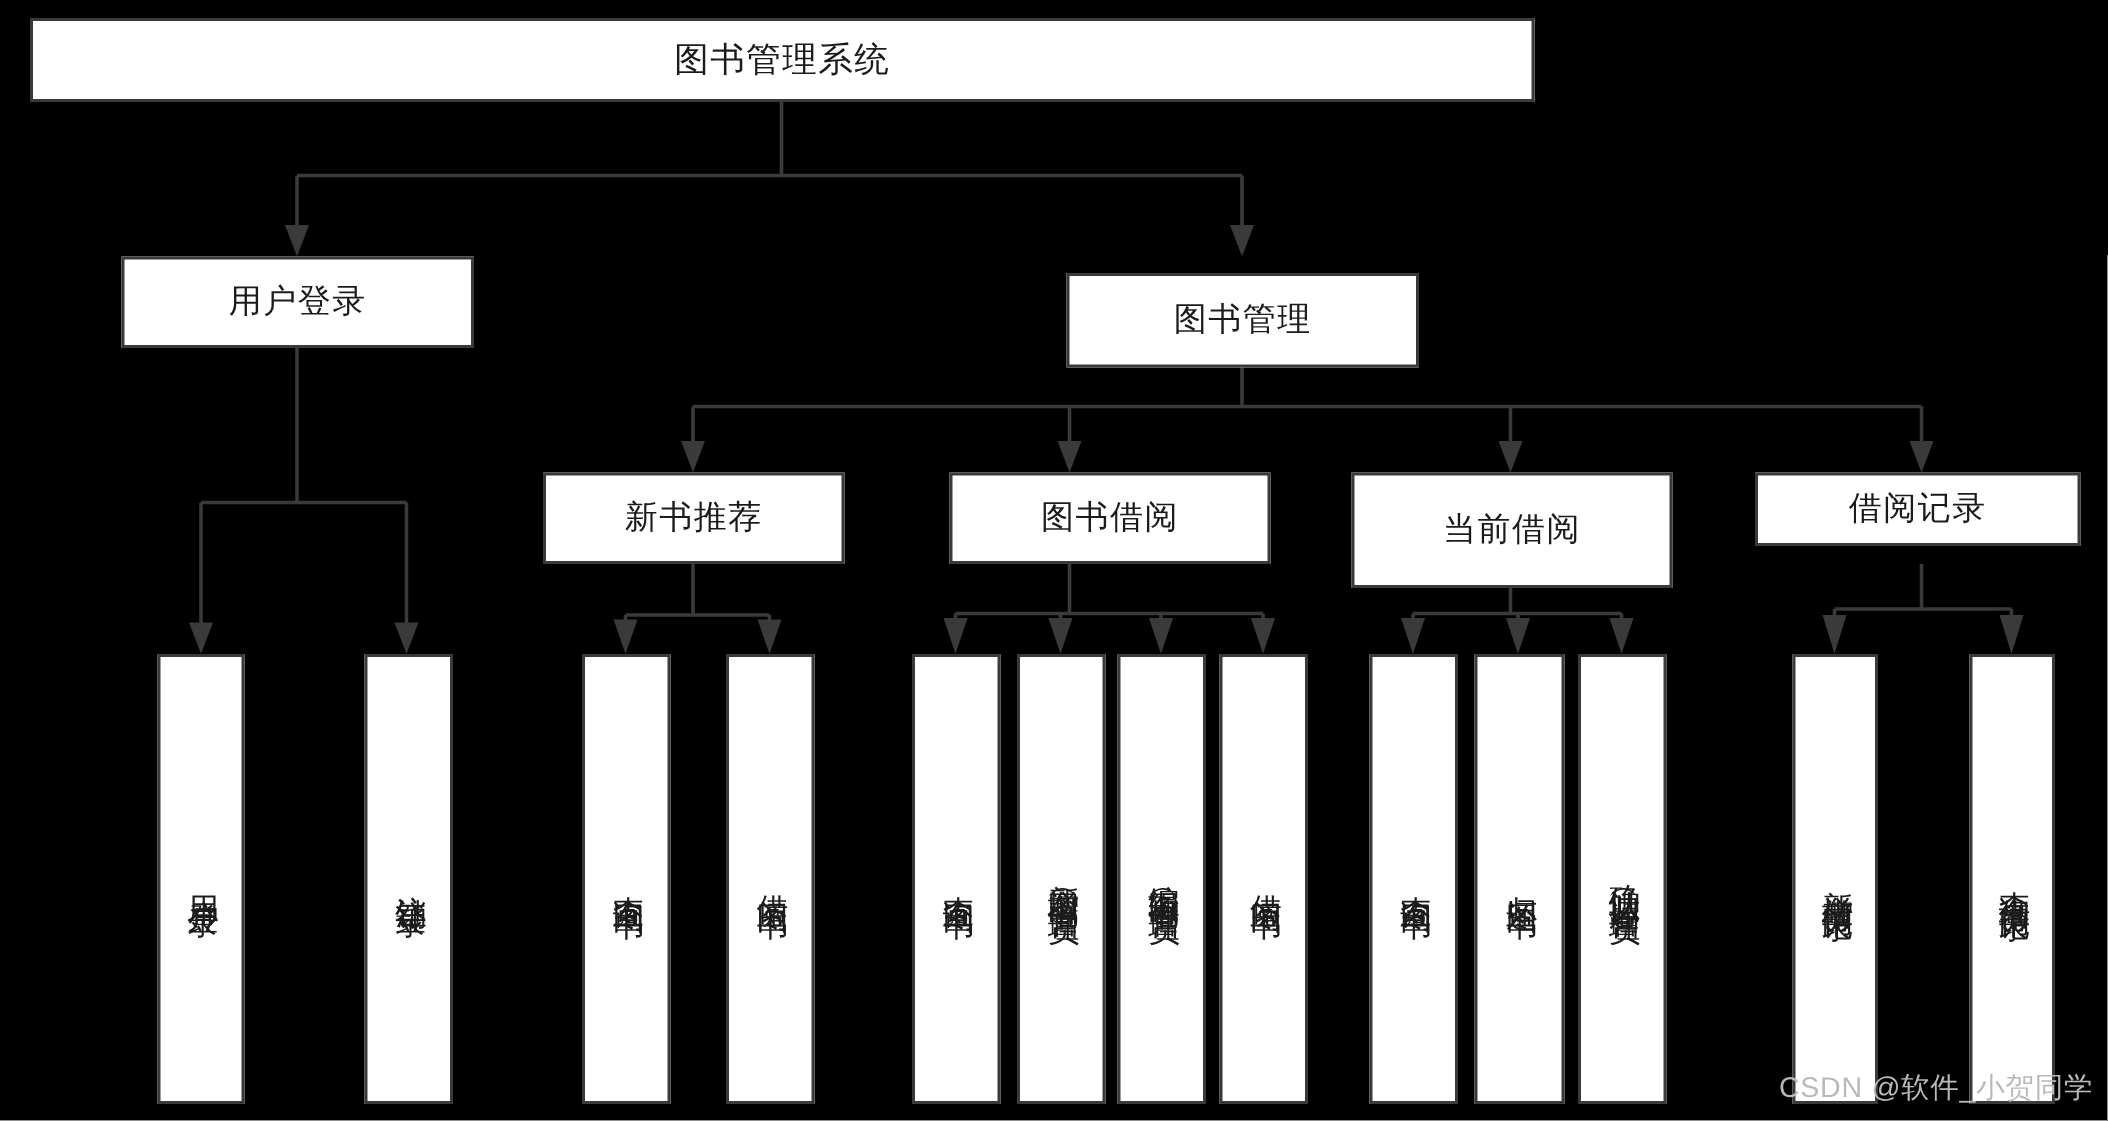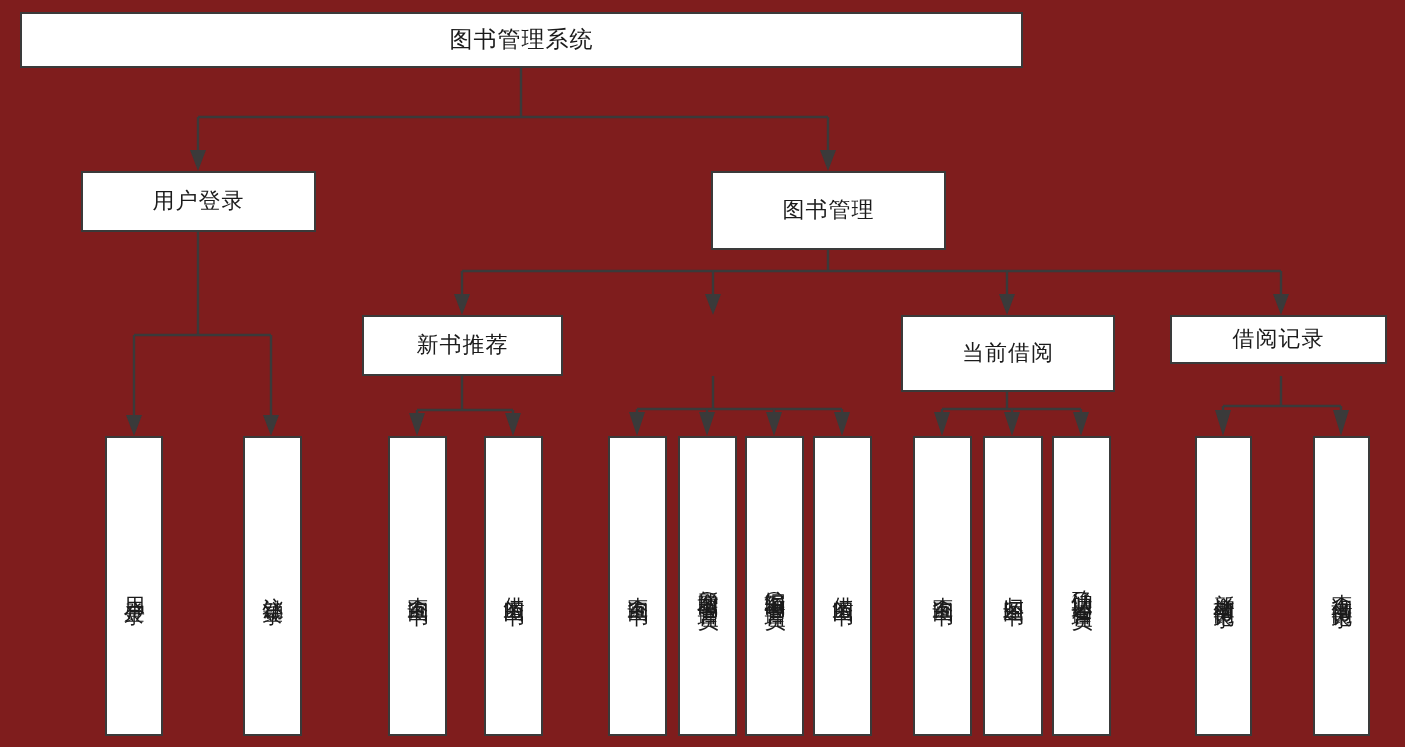--- a/index.html
+++ b/index.html
@@ -7,21 +7,21 @@
     padding: 0;
     background: #ffffff;
   }
   body {
     font-family: "Liberation Sans", "DejaVu Sans", sans-serif;
   }
   #canvas {
     position: relative;
     width: 1405px;
     height: 747px;
-    background: #7f1d1d;
+    background: #000000;
     overflow: hidden;
   }
   .node {
     position: absolute;
     box-sizing: border-box;
     border: 2px solid #3a3a3a;
     background: #ffffff;
     display: flex;
     align-items: center;
     justify-content: center;
@@ -133,23 +133,24 @@
     <path d="M1223,406 L1341,406"></path>
     <line x1="1223" y1="406" x2="1223" y2="414"></line>
     <polygon points="1215,410 1231,410 1223,436"></polygon>
     <line x1="1341" y1="406" x2="1341" y2="414"></line>
     <polygon points="1333,410 1349,410 1341,436"></polygon>
   </svg>
 
   <div class="node h root" style="left:20px; top:12px; width:1003px; height:56px;">图书管理系统</div>
 
   <div class="node h" style="left:81px; top:171px; width:235px; height:61px;">用户登录</div>
-  <div class="node h" style="left:711px; top:171px; width:235px; height:79px;">图书管理</div>
+  <div class="node h" style="left:711px; top:182px; width:235px; height:63px;">图书管理</div>
 
   <div class="node h" style="left:362px; top:315px; width:201px; height:61px;">新书推荐</div>
+  <div class="node h" style="left:633px; top:315px; width:214px; height:61px;">图书借阅</div>
   <div class="node h" style="left:901px; top:315px; width:214px; height:77px;">当前借阅</div>
   <div class="node h" style="left:1170px; top:315px; width:217px; height:49px;">借阅记录</div>
 
   <div class="node v" style="left:105px; top:436px; width:58px; height:300px;">用户登录</div>
   <div class="node v" style="left:243px; top:436px; width:59px; height:300px;">注销登录</div>
 
   <div class="node v" style="left:388px; top:436px; width:59px; height:300px;">查询图书</div>
   <div class="node v" style="left:484px; top:436px; width:59px; height:300px;">借阅图书</div>
 
   <div class="node v" style="left:608px; top:436px; width:59px; height:300px;">查询图书</div>
@@ -157,14 +158,15 @@
   <div class="node v" style="left:745px; top:436px; width:59px; height:300px;">编辑图书（管理员）</div>
   <div class="node v" style="left:813px; top:436px; width:59px; height:300px;">借阅图书</div>
 
   <div class="node v" style="left:913px; top:436px; width:59px; height:300px;">查询图书</div>
   <div class="node v" style="left:983px; top:436px; width:60px; height:300px;">归还图书</div>
   <div class="node v" style="left:1052px; top:436px; width:59px; height:300px;">确认归还（管理员）</div>
 
   <div class="node v" style="left:1195px; top:436px; width:57px; height:300px;">新增借阅记录</div>
   <div class="node v" style="left:1313px; top:436px; width:57px; height:300px;">查询借阅记录</div>
 
+  <div class="watermark">CSDN @软件_小贺同学</div>
 
 </div>
 
 </body></html>

